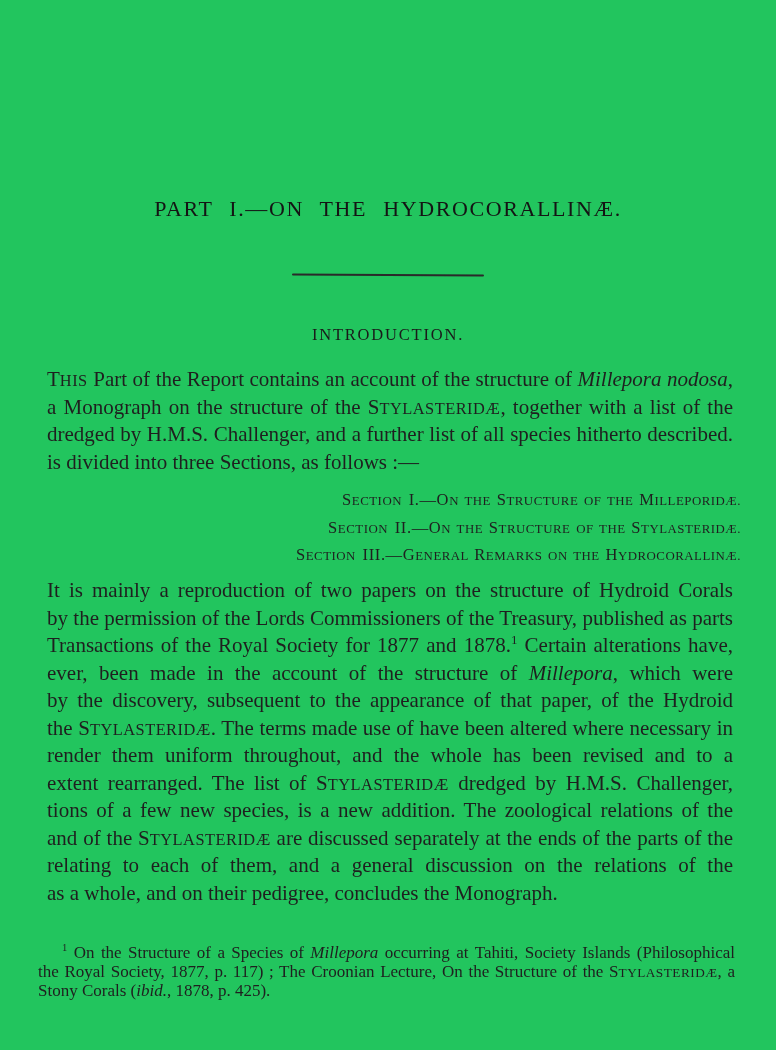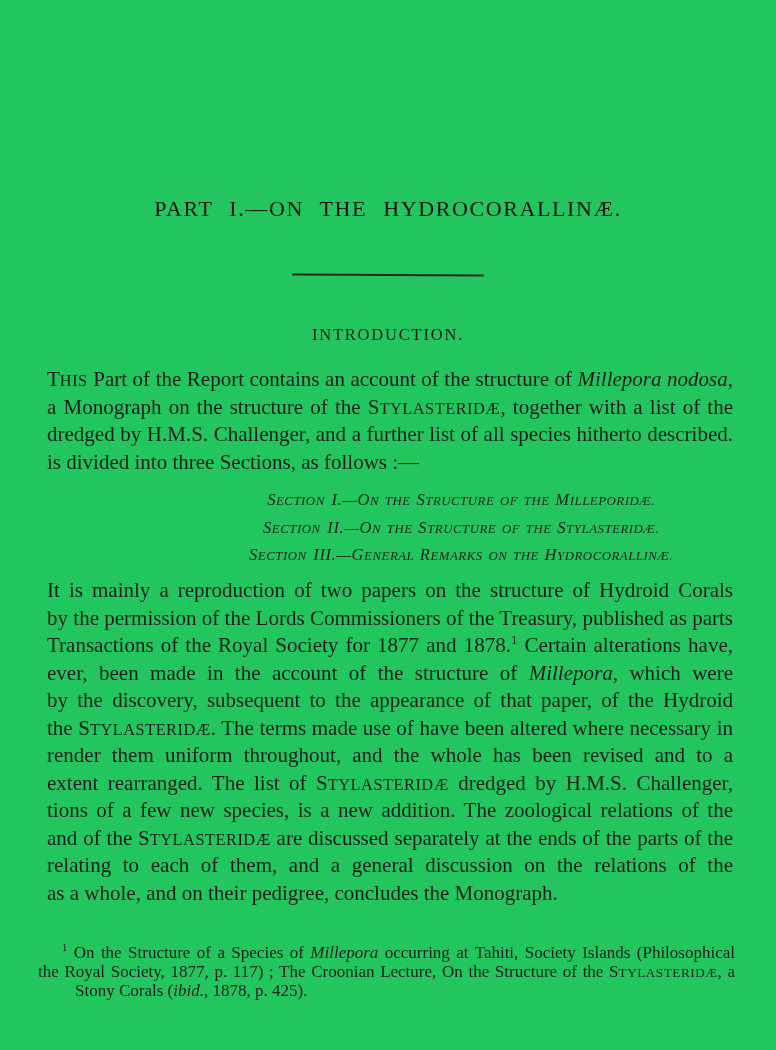--- a/index.html
+++ b/index.html
@@ -51,33 +51,33 @@
   }
   .para .tline.tlast { text-align-last: left; }
   .para1 { top: 366px; }
   .para2 { top: 577px; }
   .sections {
     position: absolute; top: 486px; left: 181px; width: 560px;
     font-size: 16.5px;
   }
   .sections .tline {
     line-height: 27.5px; height: 27.5px;
-    text-align: center; text-align-last: auto;
-    letter-spacing: 0.6px; word-spacing: 2px; font-style: italic;
+    text-align: right; text-align-last: auto;
+    letter-spacing: 0.6px; word-spacing: 2px;
   }
   .footnote {
     position: absolute; top: 943px; left: 38px; width: 697px;
     font-size: 17px;
   }
   .footnote .tline {
     line-height: 19px; height: 19px;
     text-align: justify; text-align-last: justify;
     overflow: hidden;
   }
-  .footnote .tline.tlast { text-align-last: left; margin-left: 37px; }
+  .footnote .tline.tlast { text-align-last: left; }
   .footnote .tline:first-child { text-indent: 24px; }
   .sc { font-size: 0.78em; letter-spacing: 0.5px; }
   .i  { font-style: italic; }
   .sup { font-size: 0.62em; vertical-align: super; line-height: 0; }
 </style>
 </head>
 <body>
 
 <div class="page">
   <h1 class="title">PART I.—ON THE HYDROCORALLINÆ.</h1>

